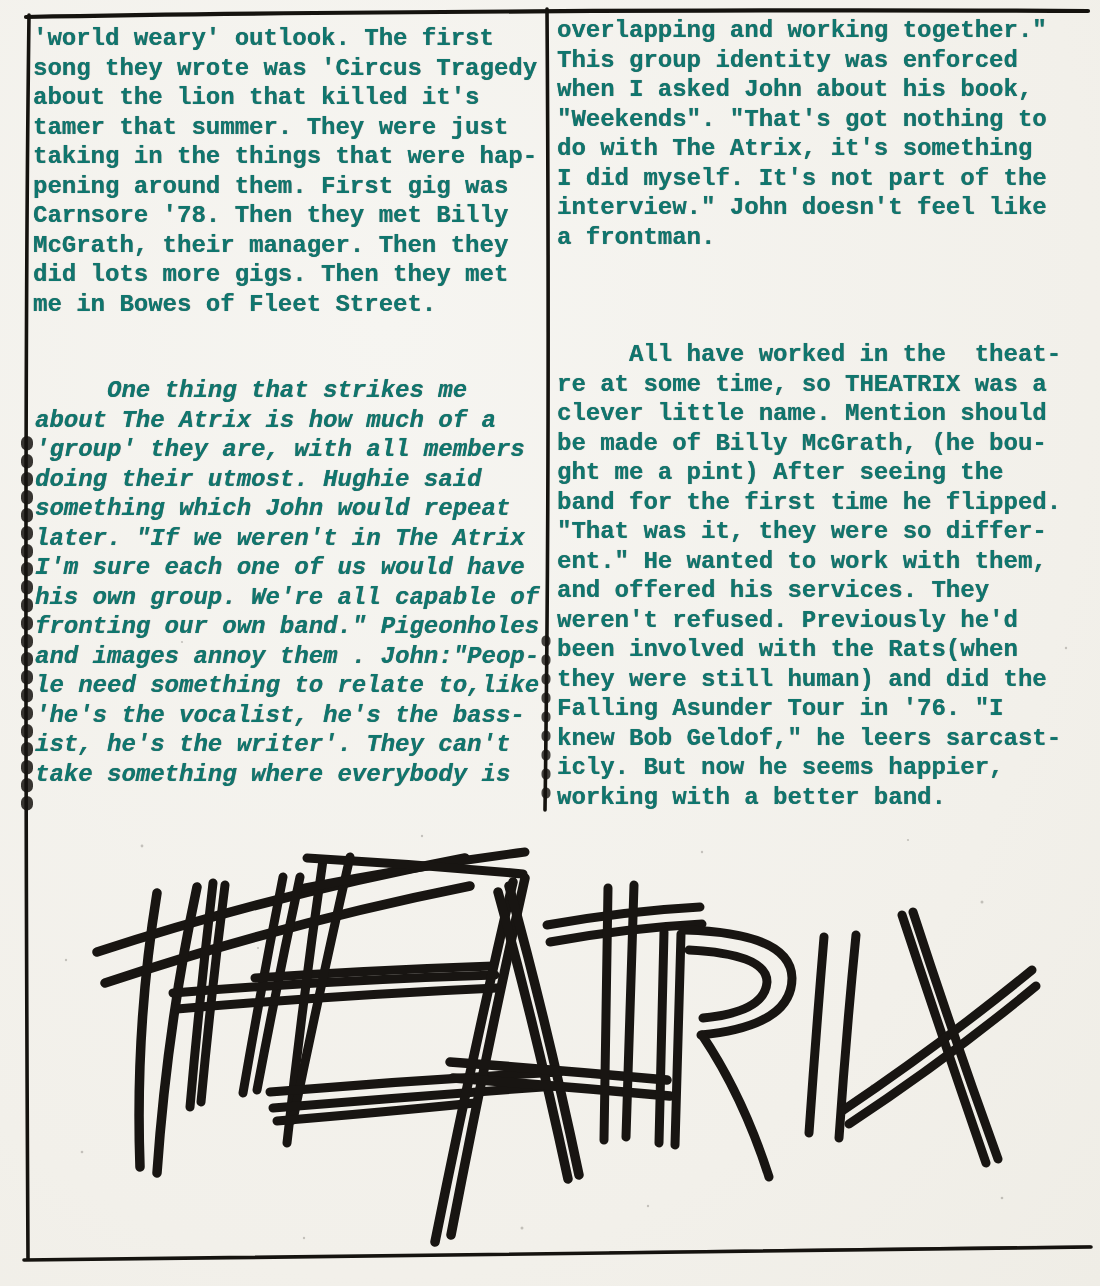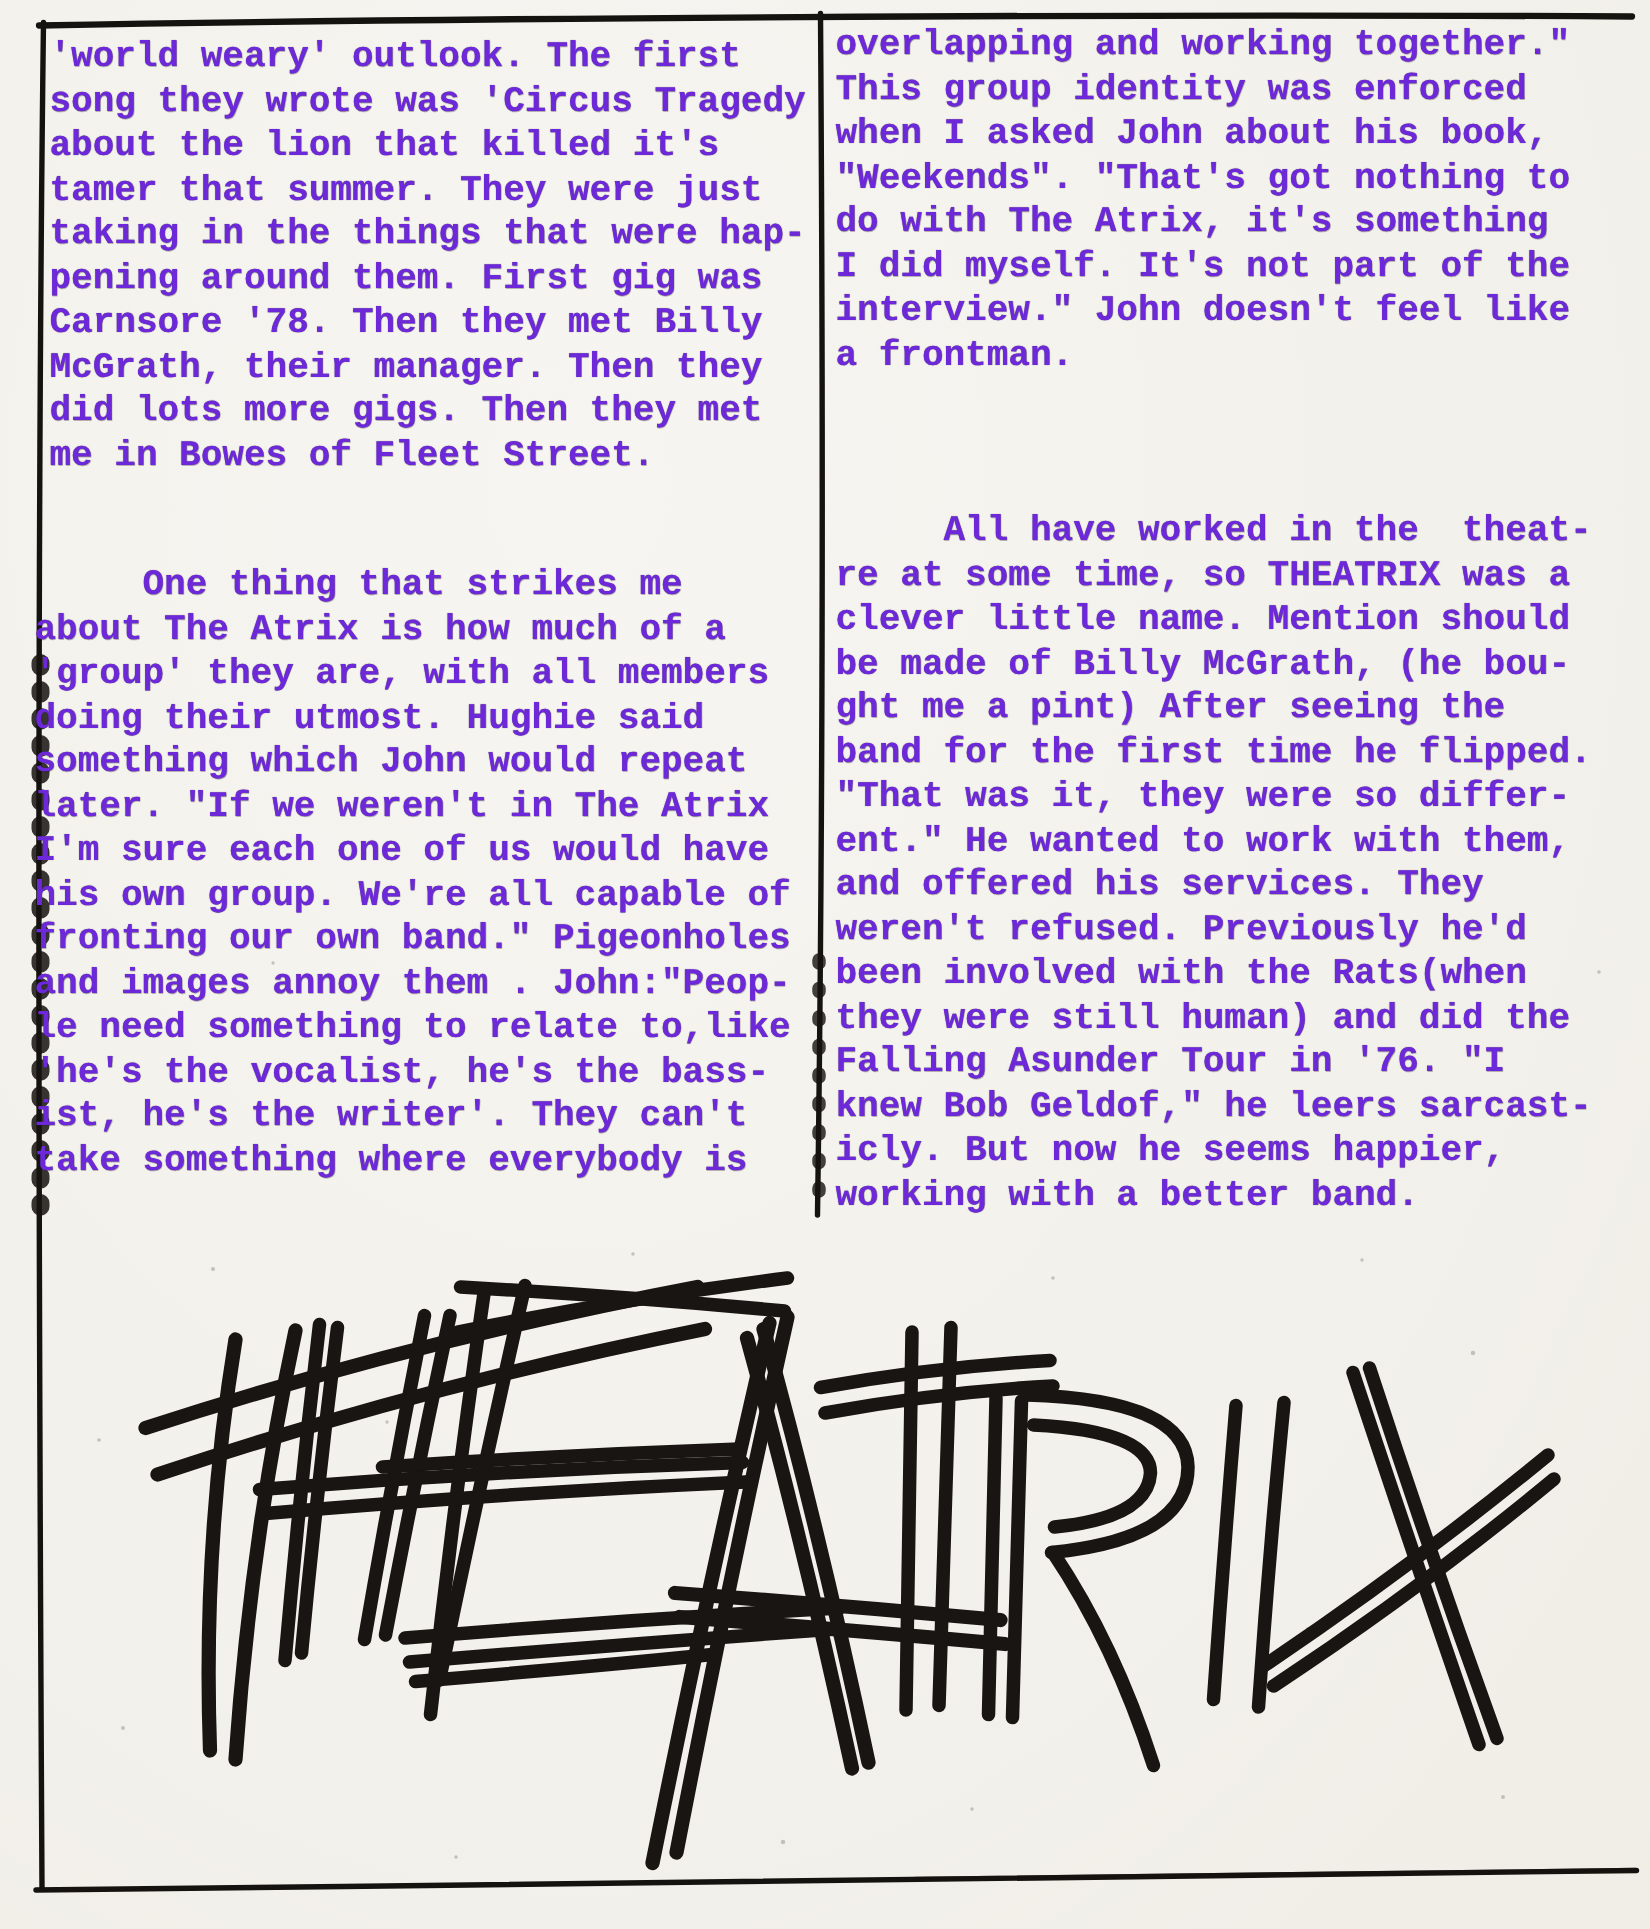--- a/index.html
+++ b/index.html
@@ -11,26 +11,26 @@
   .borders,.logo{position:absolute;pointer-events:none;}
   .borders{left:0;top:0;width:1100px;height:1286px;}
   .logo{left:55px;top:828px;width:1010px;height:430px;}
   .para{
     position:absolute;
     white-space:pre;
     font-family:"Liberation Mono","DejaVu Sans Mono",monospace;
     font-weight:700;
     font-size:24px;
     line-height:29.5px;
-    color:#6d28d9;
+    color:#0f766e;
     letter-spacing:0px;
     text-shadow:0 0 0.7px rgba(30,27,23,0.55), 0.4px 0.4px 0px rgba(30,27,23,0.25);
   }
   .left-p1{left:33px;top:24px;}
-  .left-p2{left:23px;top:376px;}
+  .left-p2{left:35px;top:376px;font-style:italic;}
   .right-p1{left:557px;top:16px;}
   .right-p2{left:557px;top:340px;}
   .ink{stroke:#181512;fill:none;stroke-linecap:round;stroke-linejoin:round;}
   .rule{stroke:#15130f;fill:none;stroke-linecap:round;}
 </style>
 </head>
 <body>
 
 <div class="page">
 

